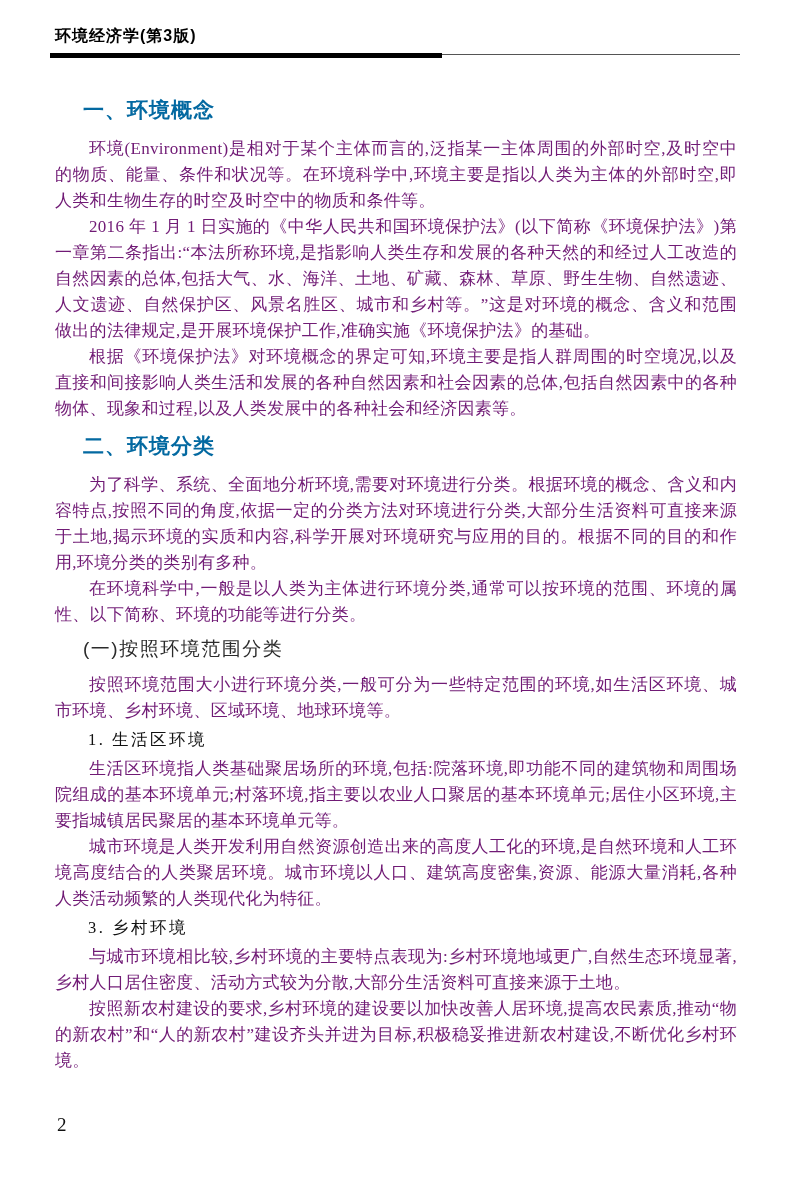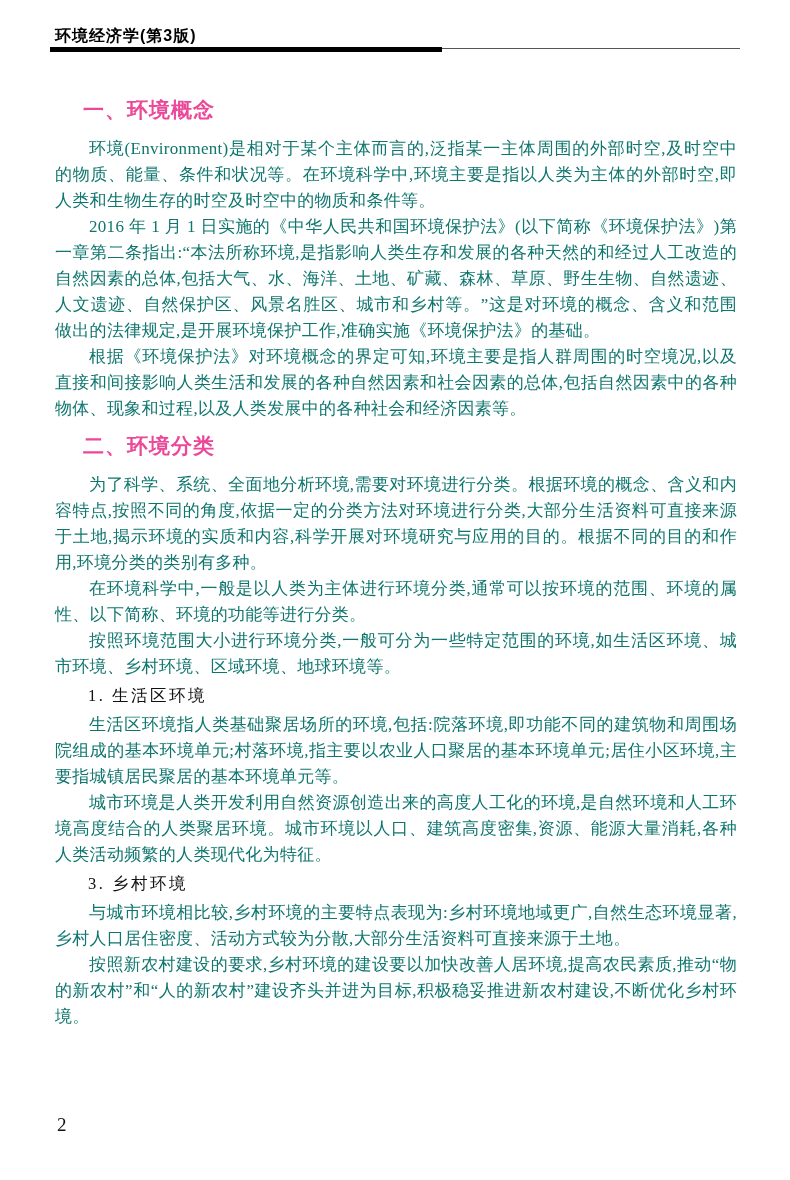--- a/index.html
+++ b/index.html
@@ -24,20 +24,21 @@
     left: 55px;
     right: 50px;
   }
   .rh-title {
     display: inline-block;
     font-family: "Liberation Sans", sans-serif;
     font-weight: bold;
     font-size: 16px;
     letter-spacing: 1px;
     color: #000;
+    padding-bottom: 6px;
   }
   .rh-rule {
     position: relative;
     height: 6px;
     margin-top: 0px;
   }
   .rh-rule .rule-thin {
     position: absolute;
     top: 1px;
     left: 0;
@@ -57,21 +58,21 @@
   .content {
     position: absolute;
     top: 96px;
     left: 55px;
     width: 682px;
   }
   .sec-heading {
     font-family: Liberation Serif, serif;
     font-weight: bold;
     font-size: 21px;
-    color: #ec4899;
+    color: #0369a1;
     margin: 10px 0 12px 28px;
     letter-spacing: 1px;
   }
   .sec-heading.first {
     margin-top: 0;
   }
   .sub-heading {
     font-family: "Liberation Sans", sans-serif;
     font-weight: 400;
     font-size: 19px;
@@ -88,21 +89,21 @@
     letter-spacing: 2.5px;
   }
   p.body-para {
     margin: 0;
     font-size: 17px;
     line-height: 26px;
     text-align: justify;
     text-justify: inter-ideograph;
     text-indent: 2em;
     letter-spacing: 0.3px;
-    color: #0f766e;
+    color: #701a75;
   }
   
   .page-footer {
     position: absolute;
     left: 57px;
     top: 1114px;
   }
   .page-number {
     font-family: "Liberation Serif", serif;
     font-size: 19px;
@@ -128,20 +129,21 @@
 
     <p class="body-para">环境(Environment)是相对于某个主体而言的,泛指某一主体周围的外部时空,及时空中的物质、能量、条件和状况等。在环境科学中,环境主要是指以人类为主体的外部时空,即人类和生物生存的时空及时空中的物质和条件等。</p>
     <p class="body-para">2016 年 1 月 1 日实施的《中华人民共和国环境保护法》(以下简称《环境保护法》)第一章第二条指出:“本法所称环境,是指影响人类生存和发展的各种天然的和经过人工改造的自然因素的总体,包括大气、水、海洋、土地、矿藏、森林、草原、野生生物、自然遗迹、人文遗迹、自然保护区、风景名胜区、城市和乡村等。”这是对环境的概念、含义和范围做出的法律规定,是开展环境保护工作,准确实施《环境保护法》的基础。</p>
     <p class="body-para">根据《环境保护法》对环境概念的界定可知,环境主要是指人群周围的时空境况,以及直接和间接影响人类生活和发展的各种自然因素和社会因素的总体,包括自然因素中的各种物体、现象和过程,以及人类发展中的各种社会和经济因素等。</p>
 
     <h2 class="sec-heading">二、环境分类</h2>
 
     <p class="body-para">为了科学、系统、全面地分析环境,需要对环境进行分类。根据环境的概念、含义和内容特点,按照不同的角度,依据一定的分类方法对环境进行分类,大部分生活资料可直接来源于土地,揭示环境的实质和内容,科学开展对环境研究与应用的目的。根据不同的目的和作用,环境分类的类别有多种。</p>
     <p class="body-para">在环境科学中,一般是以人类为主体进行环境分类,通常可以按环境的范围、环境的属性、以下简称、环境的功能等进行分类。</p>
 
+    <h3 class="sub-heading">(一)按照环境范围分类</h3>
 
     <p class="body-para">按照环境范围大小进行环境分类,一般可分为一些特定范围的环境,如生活区环境、城市环境、乡村环境、区域环境、地球环境等。</p>
 
     <h4 class="item-heading">1. 生活区环境</h4>
     <p class="body-para">生活区环境指人类基础聚居场所的环境,包括:院落环境,即功能不同的建筑物和周围场院组成的基本环境单元;村落环境,指主要以农业人口聚居的基本环境单元;居住小区环境,主要指城镇居民聚居的基本环境单元等。</p>
 
     <p class="body-para">城市环境是人类开发利用自然资源创造出来的高度人工化的环境,是自然环境和人工环境高度结合的人类聚居环境。城市环境以人口、建筑高度密集,资源、能源大量消耗,各种人类活动频繁的人类现代化为特征。</p>
 
     <h4 class="item-heading">3. 乡村环境</h4>
     <p class="body-para">与城市环境相比较,乡村环境的主要特点表现为:乡村环境地域更广,自然生态环境显著,乡村人口居住密度、活动方式较为分散,大部分生活资料可直接来源于土地。</p>

